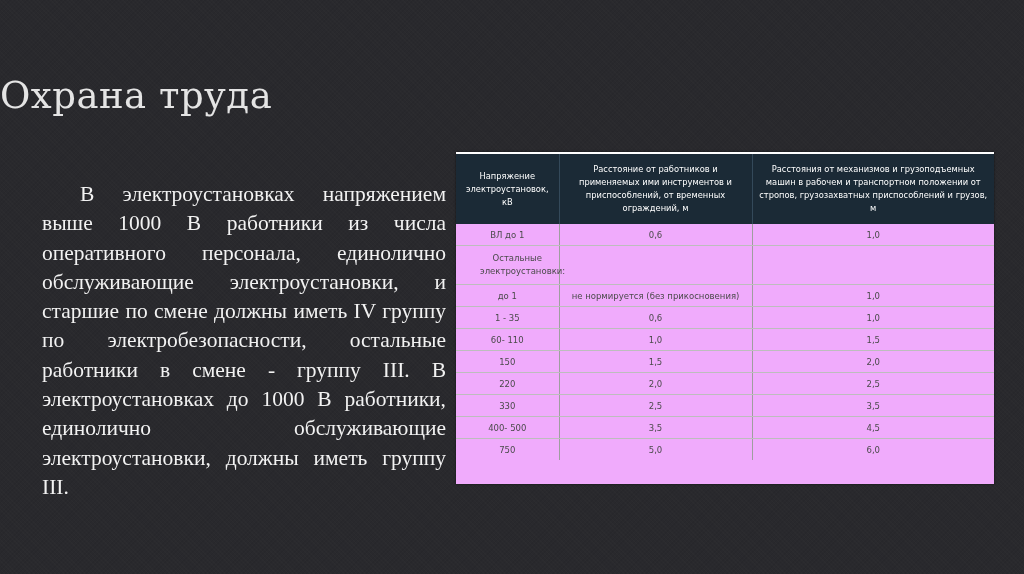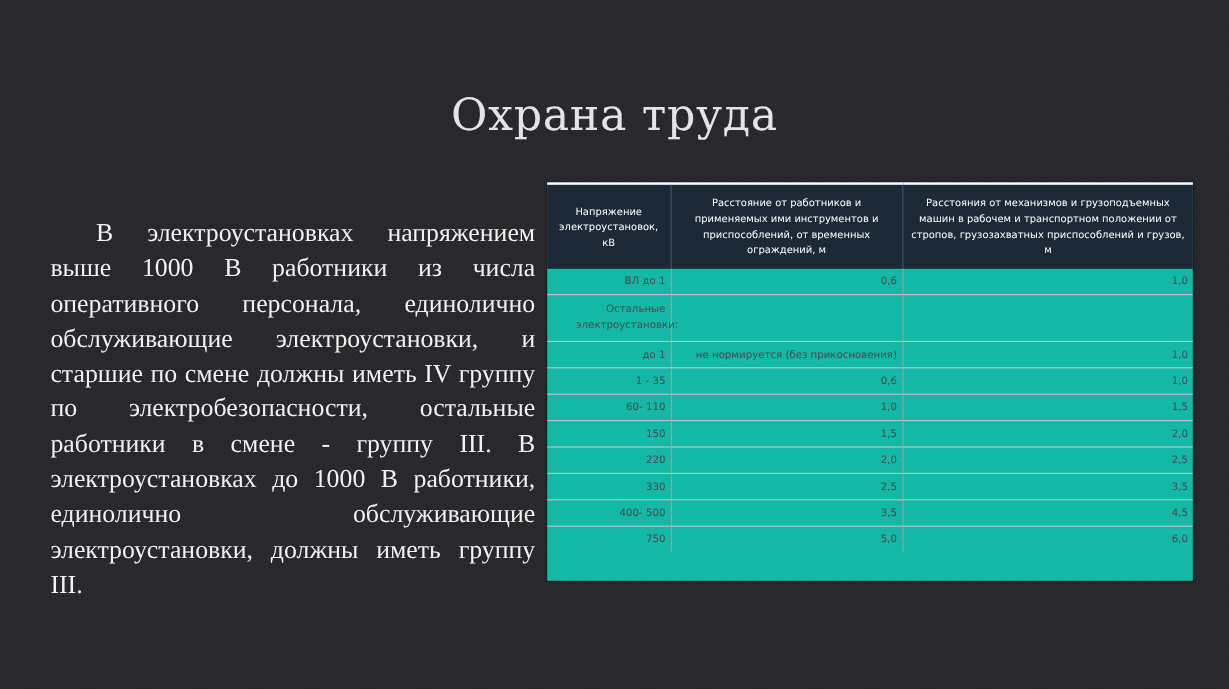--- a/index.html
+++ b/index.html
@@ -20,21 +20,20 @@
     .slide {
       position: absolute;
       left: 0; top: 0;
       width: 1024px; height: 574px;
     }
     .title {
       position: absolute;
       left: 0;
       top: 72px;
       width: 1024px;
-      text-align: center;
       color: #e4e4e4;
       font-family: "DejaVu Serif", serif;
       font-size: 37px;
       font-weight: normal;
       letter-spacing: 0.5px;
       margin: 0;
       line-height: 48px;
     }
     .body-text {
       position: absolute;
@@ -48,21 +47,21 @@
       text-align: justify;
       text-indent: 38px;
       margin: 12px;
     }
     .table-wrap {
       position: absolute;
       left: 456px;
       top: 152px;
       width: 538px;
       height: 332px;
-      background: #14b8a6;
+      background: #f0abfc;
       box-shadow: 0 0 2px rgba(0,0,0,0.6);
     }
     table {
       border-collapse: collapse;
       width: 538px;
       table-layout: fixed;
       font-family: "DejaVu Sans", sans-serif;
     }
     col.c1 { width: 103px; }
     col.c2 { width: 193px; }
@@ -77,21 +76,21 @@
       padding: 0 6px;
       text-align: center;
       vertical-align: middle;
       border-right: 1px solid #34495a;
       border-top: 2px solid #ffffff;
     }
     thead th:last-child { border-right: none; }
     tbody td {
       color: #4a4a4a;
       font-size: 8.5px;
-      text-align: right;
+      text-align: center;
       vertical-align: middle;
       height: 21px;
       padding: 0 4px;
       border-bottom: 1px solid #bdbdbd;
       border-right: 1px solid #9e9e9e;
     }
     tbody td:last-child { border-right: none; }
     tbody tr.tall td {
       height: 38px;
       line-height: 13px;

